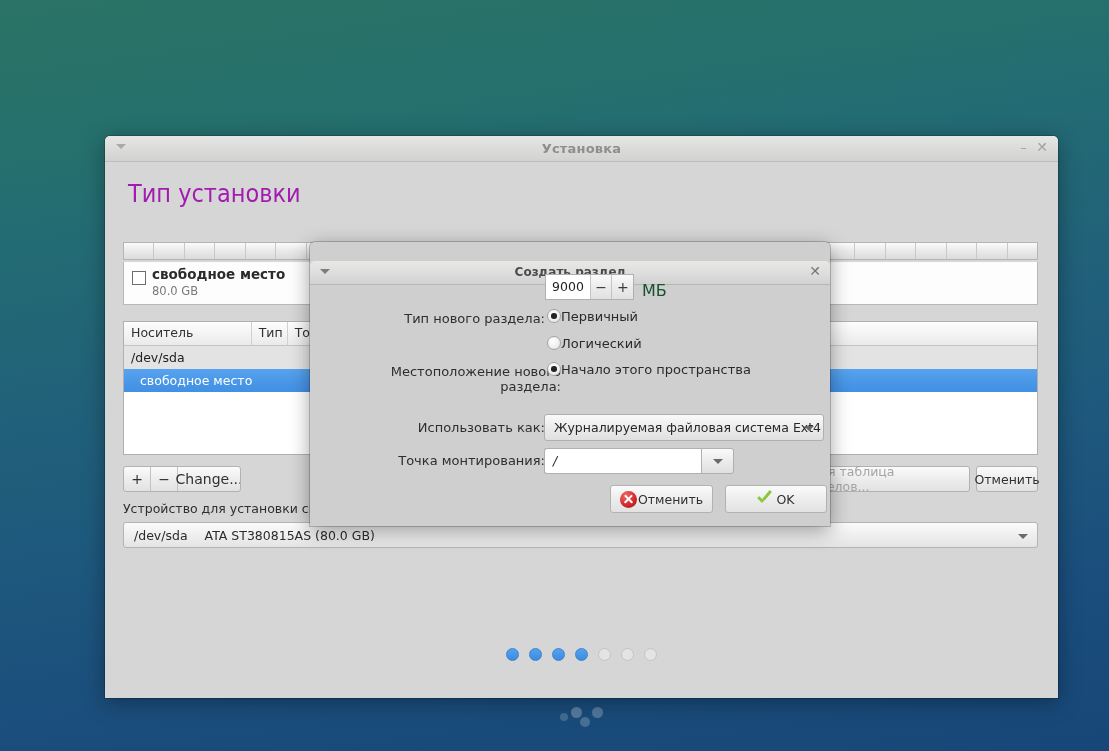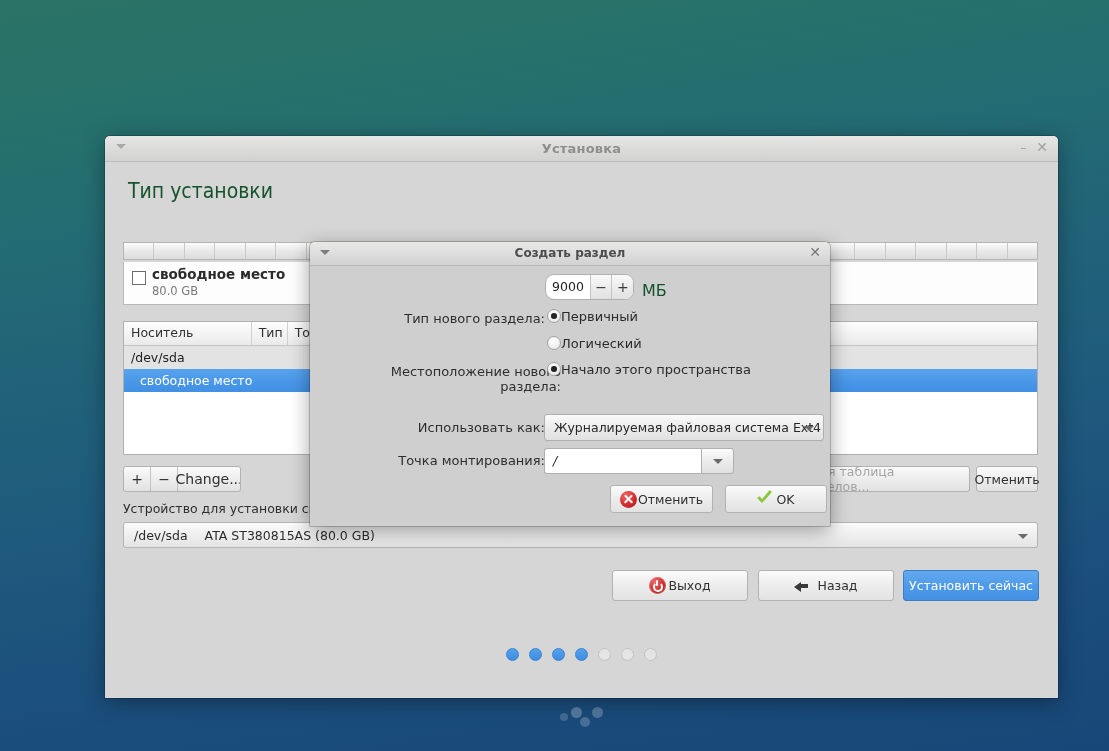--- a/index.html
+++ b/index.html
@@ -51,21 +51,21 @@
     color: #a2a2a2; font-size: 13px; line-height: 16px; text-align: center;
   }
   #title-bar .tb-close {
     position: absolute; right: 9px; top: 3px;
     width: 14px; height: 17px;
     color: #a2a2a2; font-size: 14px; line-height: 17px; text-align: center;
   }
 
   #page-title {
     position: absolute; left: 23px; top: 43px;
-    font-size: 21px; color: #14532d;
+    font-size: 25px; color: #a21caf;
     font-family: "DejaVu Sans Condensed", "Liberation Sans Narrow", "Liberation Sans", sans-serif;
   }
 
   
   #partbar {
     position: absolute; left: 18px; top: 106px;
     width: 915px; height: 18px;
     background: linear-gradient(180deg, #fbfbfb 0%, #e9e9e9 50%, #dcdcdc 100%);
     border: 1px solid #b4b4b4;
     box-sizing: border-box;
@@ -275,20 +275,21 @@
     width: 520px; height: 284px;
     background: #cfcfcf;
     border-radius: 5px 5px 0 0;
     box-shadow: 0 5px 20px rgba(0,0,0,0.38), 0 0 0 1px rgba(0,0,0,0.2);
   }
   #dlg-title-bar {
     position: relative; height: 23px;
     background: linear-gradient(180deg, #e8e8e6 0%, #dedede 50%, #d2d2d2 100%);
     border-radius: 5px 5px 0 0;
     border-bottom: 1px solid #b6b6b6;
+    margin-top: 19px;
   }
   #dlg-title-bar .dtb-title {
     position: absolute; left: 0; right: 0; top: 4px;
     text-align: center; font-size: 12px; font-weight: bold; color: #4c4c4c;
   }
   #dlg-title-bar .dtb-menu {
     position: absolute; left: 10px; top: 8px;
     width: 0; height: 0;
     border-left: 5px solid transparent;
     border-right: 5px solid transparent;
@@ -304,21 +305,21 @@
   .flabel {
     position: absolute; right: 0; width: 235px;
     text-align: right;
     font-size: 13px; color: #2e2e2e;
   }
   .fcontrol { position: absolute; left: 0; }
 
   
   #size-spin {
     display: flex; height: 26px;
-    border: 1px solid #b0b0b0; border-radius: 9px;
+    border: 1px solid #b0b0b0; border-radius: 0;
     background: #ffffff; box-sizing: border-box; overflow: hidden;
     width: 89px;
   }
   #size-spin .sv {
     width: 45px; text-align: center; font-size: 12.5px; color: #1f1f1f;
     line-height: 24px;
   }
   #size-spin .sbtn {
     width: 21px; line-height: 24px; text-align: center;
     font-size: 14px; color: #3a3a3a;
@@ -517,31 +518,20 @@
 
     <div id="device-label">Устройство для установки системного загрузчика:</div>
     <div id="device-combo">
       <div class="dc-text">
         <span class="dc-dev">/dev/sda</span>
         <span>ATA ST380815AS (80.0 GB)</span>
       </div>
       <span class="dc-arrow"></span>
     </div>
 
-    <div id="nav">
-      <div id="btn-quit" class="btn">
-        <span class="ico-power"></span>
-        <span>Выход</span>
-      </div>
-      <div id="btn-back" class="btn">
-        <span class="ico-back"></span>
-        <span>Назад</span>
-      </div>
-      <div id="btn-install" class="btn">Установить сейчас</div>
-    </div>
 
     <div id="dots">
       <span class="dot on"></span>
       <span class="dot on"></span>
       <span class="dot on"></span>
       <span class="dot on"></span>
       <span class="dot off"></span>
       <span class="dot off"></span>
       <span class="dot off"></span>
     </div>

